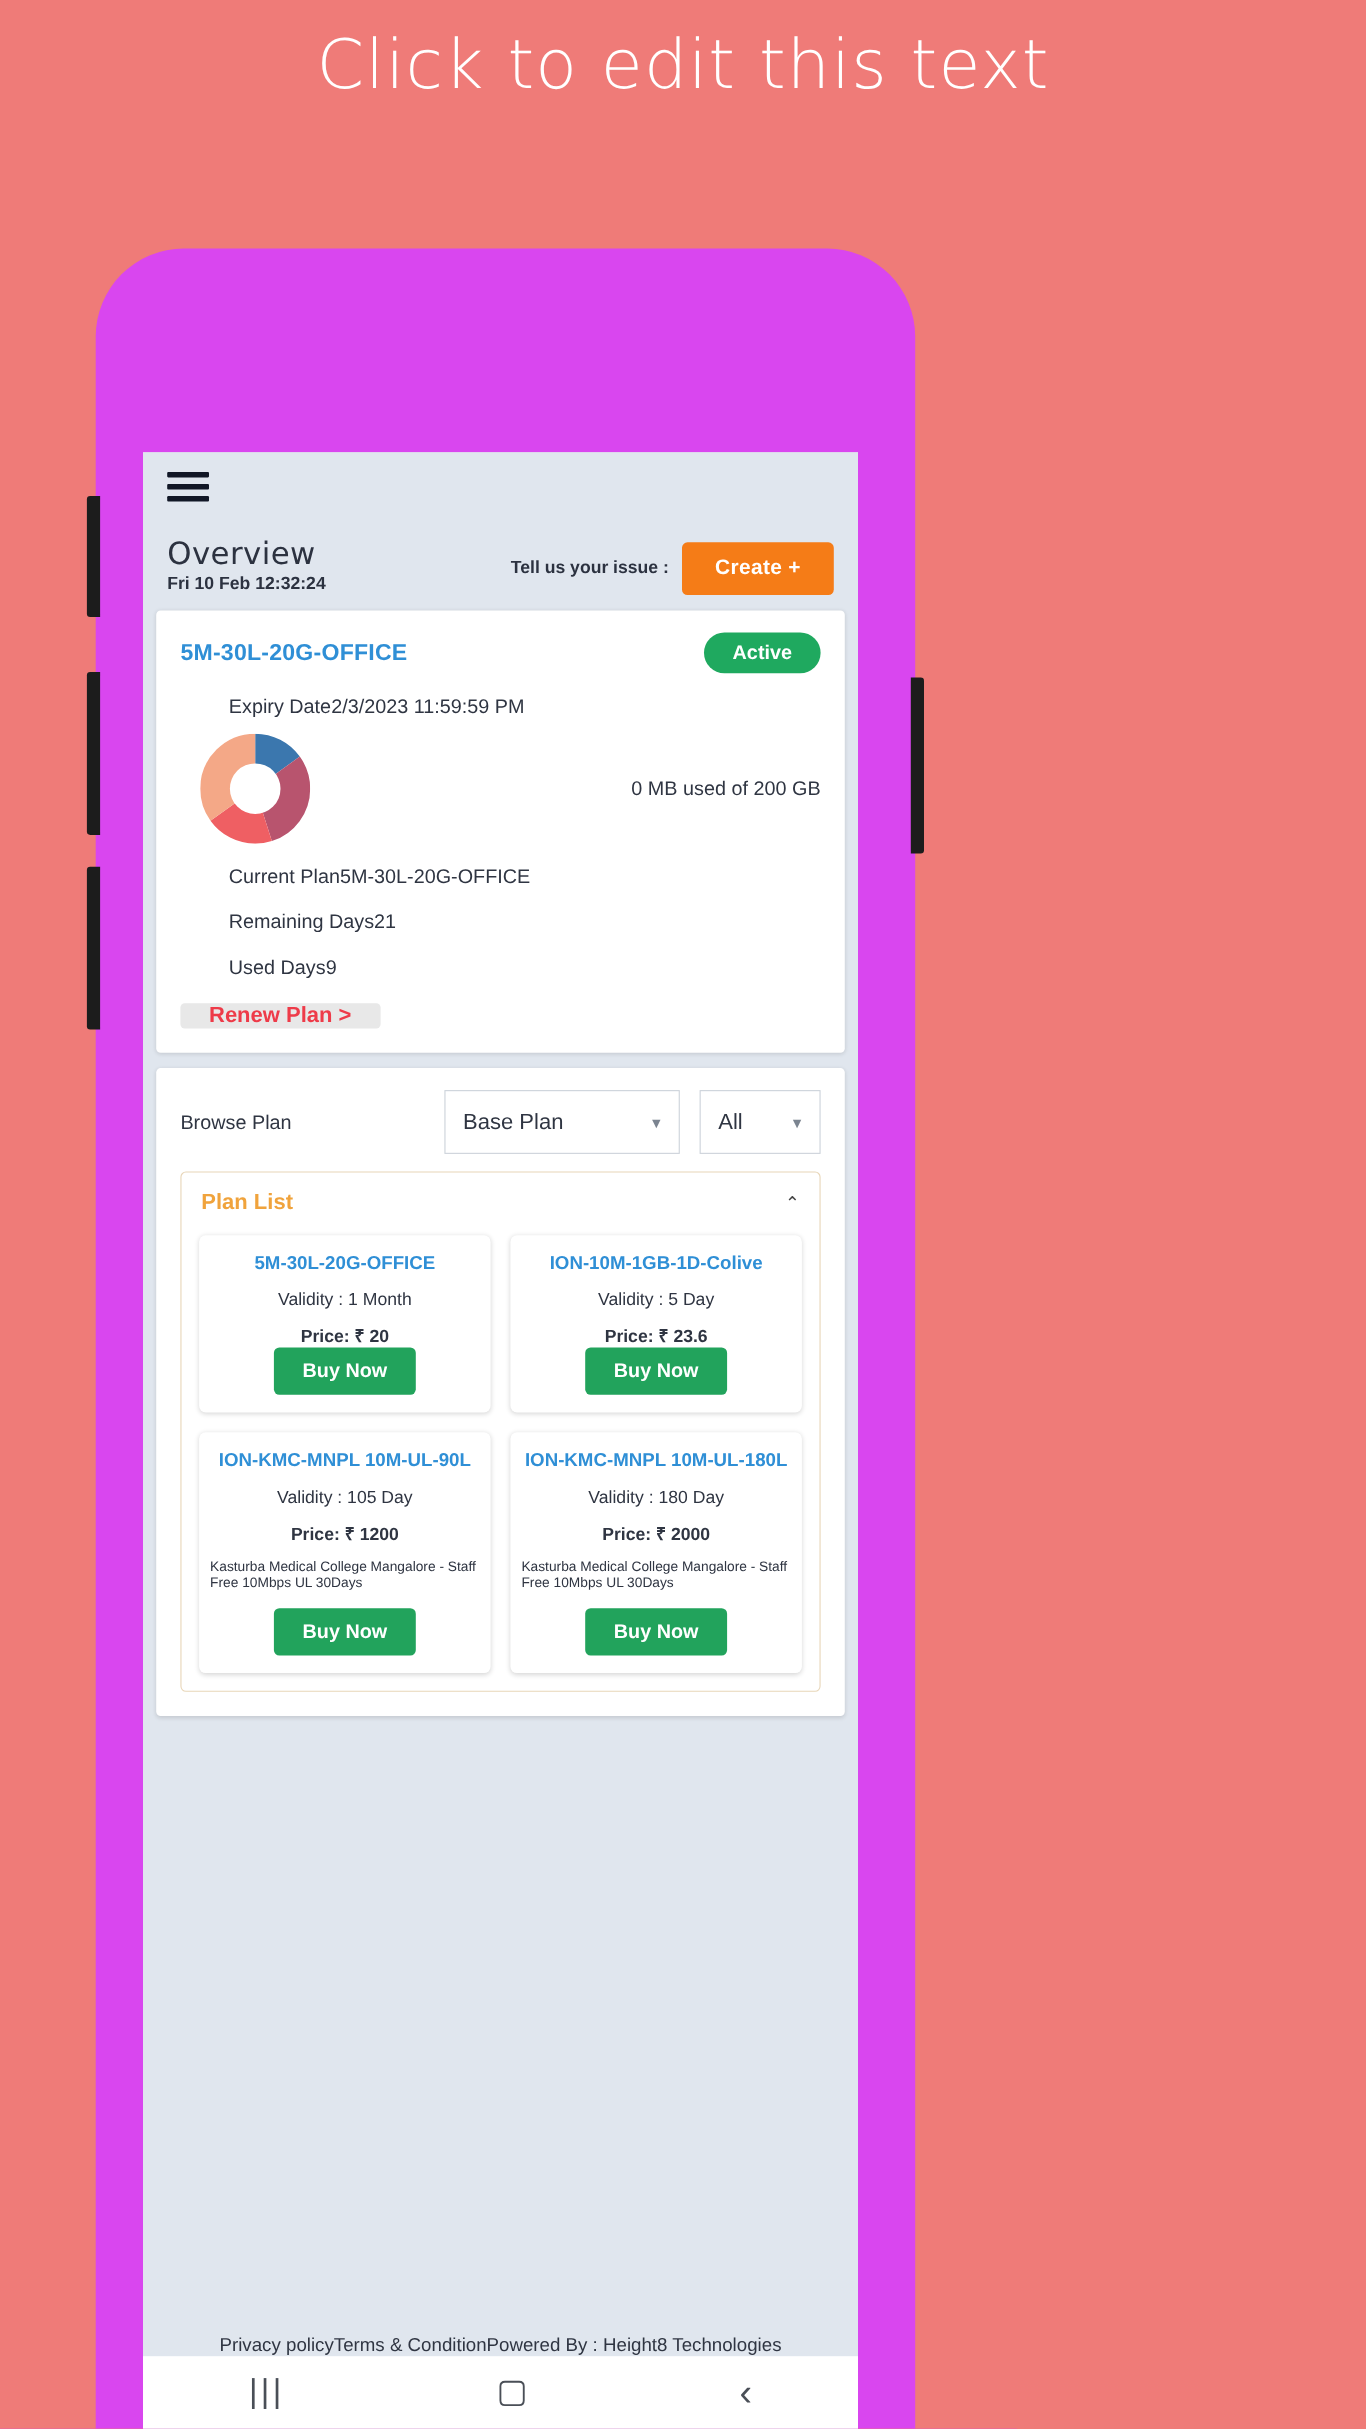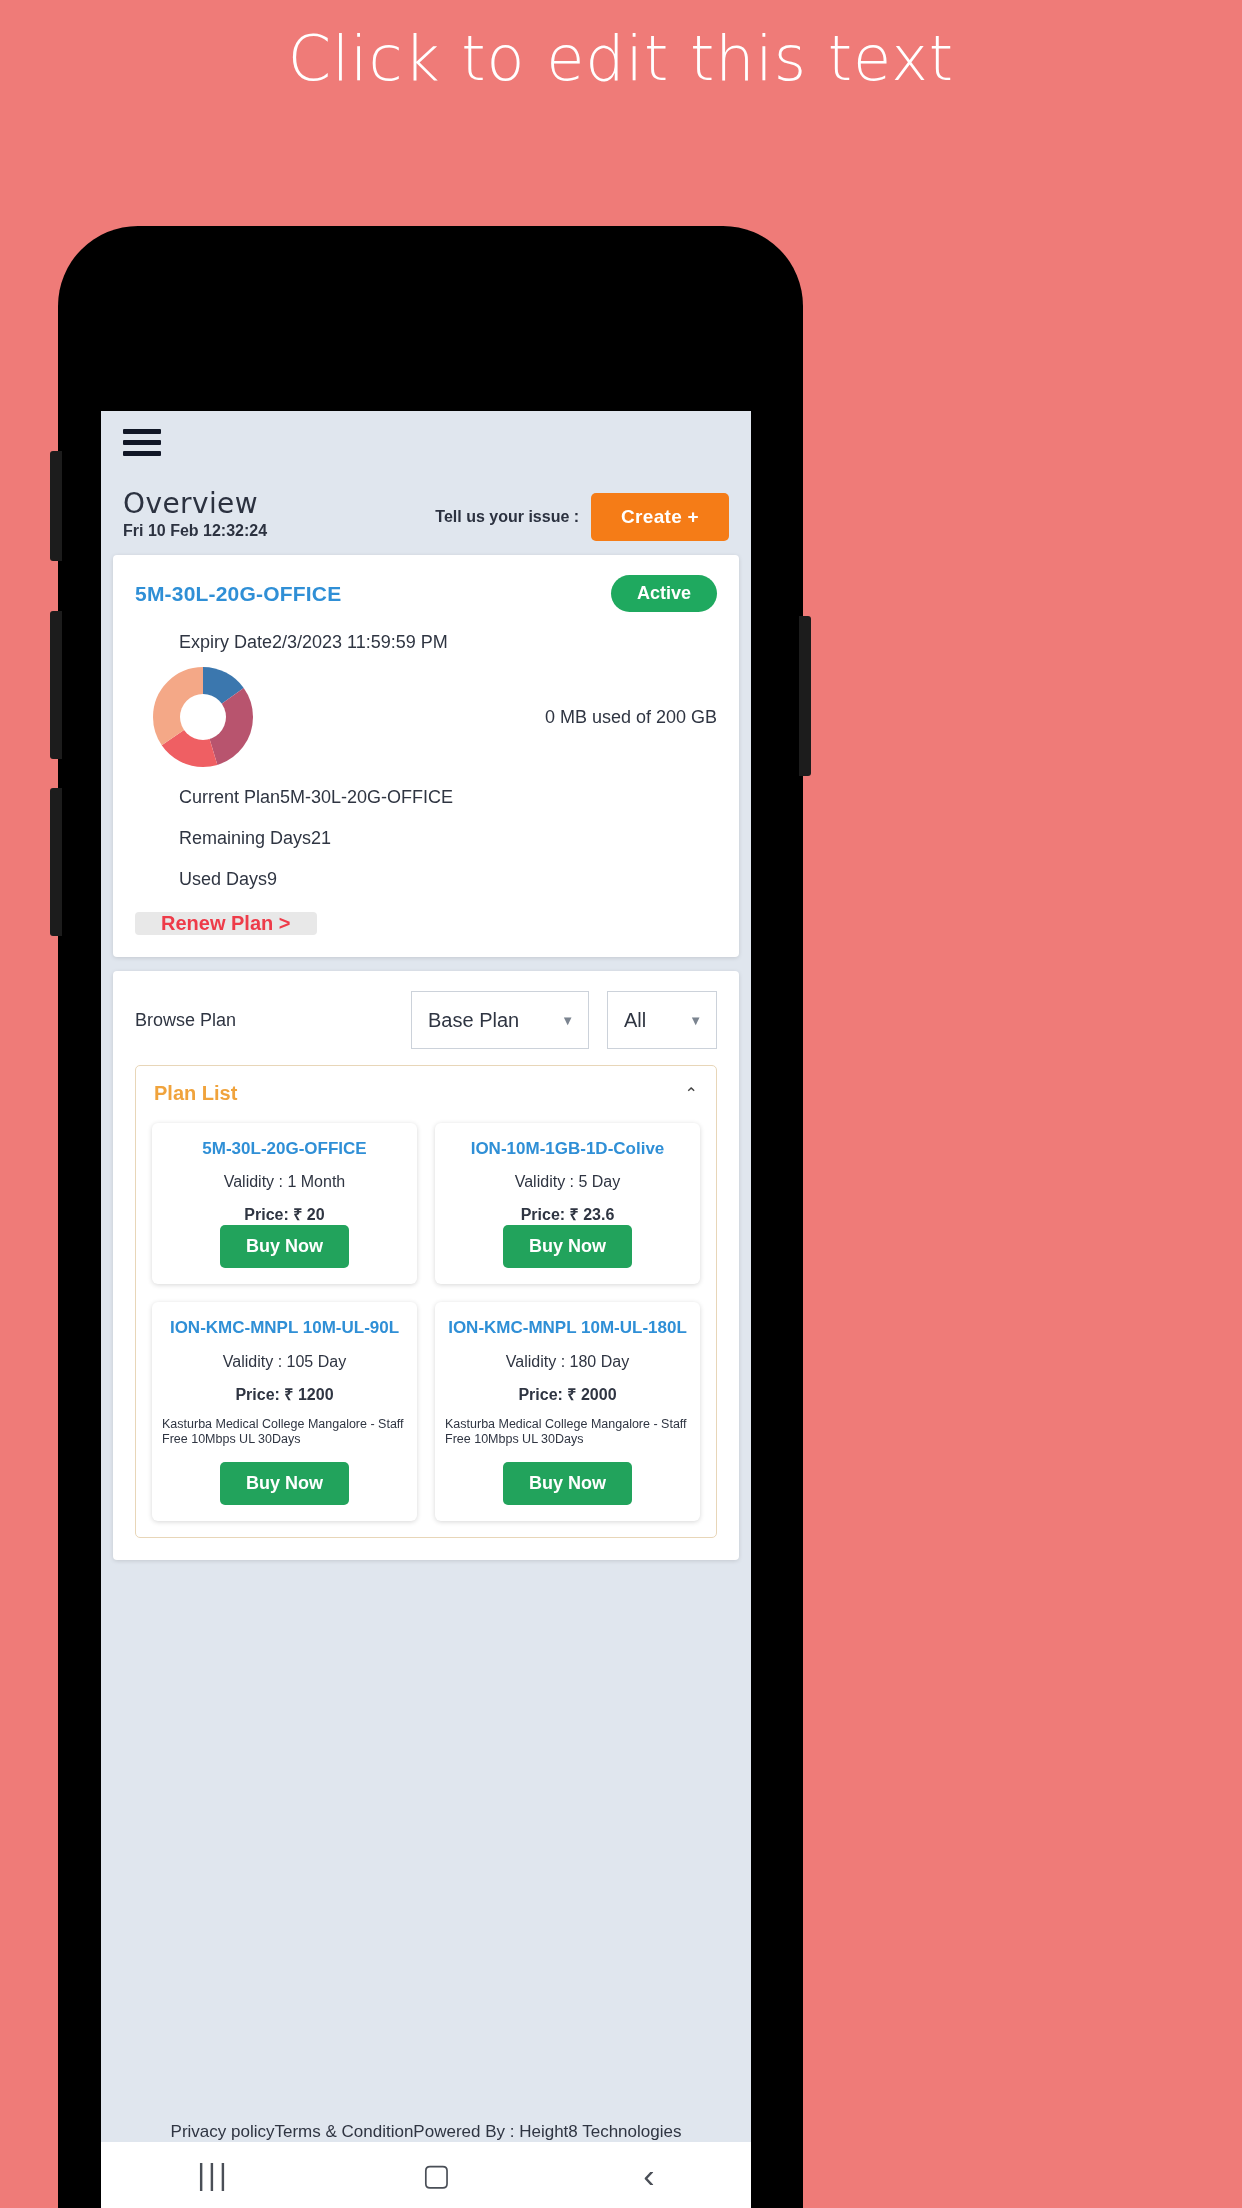--- a/index.html
+++ b/index.html
@@ -17,23 +17,23 @@
     color:#ffffff;
     font-size:62px;
     font-weight:300;
     letter-spacing:1px;
     font-family:"DejaVu Sans", sans-serif;
   }
 
   
   .phone{
     position:absolute;
-    left:58px; top:226px;
+    left:87px; top:226px;
     width:745px; height:1982px;
-    background:#000000;
+    background:#d946ef;
     border-radius:80px 80px 0 0;
     box-shadow:0 0 0 0 rgba(0,0,0,0);
   }
   .side-btn{
     position:absolute; left:-8px; width:12px;
     background:#1c1c1c; border-radius:3px 0 0 3px;
   }
   .side-btn.b1{ top:225px; height:110px; }
   .side-btn.b2{ top:385px; height:148px; }
   .side-btn.b3{ top:562px; height:148px; }
@@ -125,21 +125,21 @@
 
   
   .browse-row{ display:flex; align-items:center; }
   .browse-label{ font-size:18px; color:#2f3542; flex:0 0 auto; }
   .select-box{
     margin-left:auto;
     border:1px solid #ccd2da; background:#fff;
     height:58px; display:flex; align-items:center; justify-content:space-between;
     padding:0 14px 0 16px; font-size:20px; color:#2f3542; cursor:pointer;
   }
-  .sel-base{ width:178px; }
+  .sel-base{ width:214px; }
   .sel-all{ width:110px; margin-left:18px; }
   .caret{ font-size:13px; color:#7b8490; }
 
   
   .plan-list{
     margin-top:16px;
     border:1px solid #e8d6b8; border-radius:5px;
     padding:10px 12px 16px 12px;
     background:#fff;
   }

